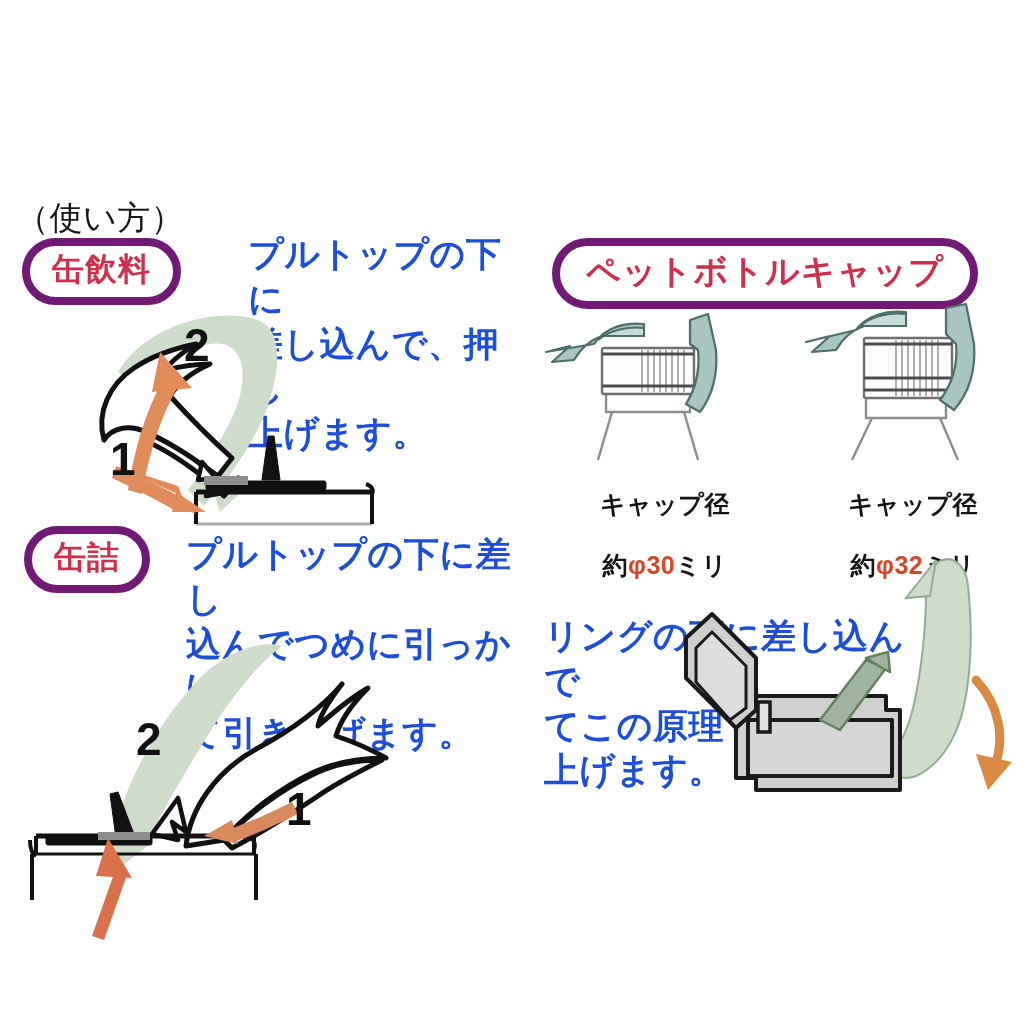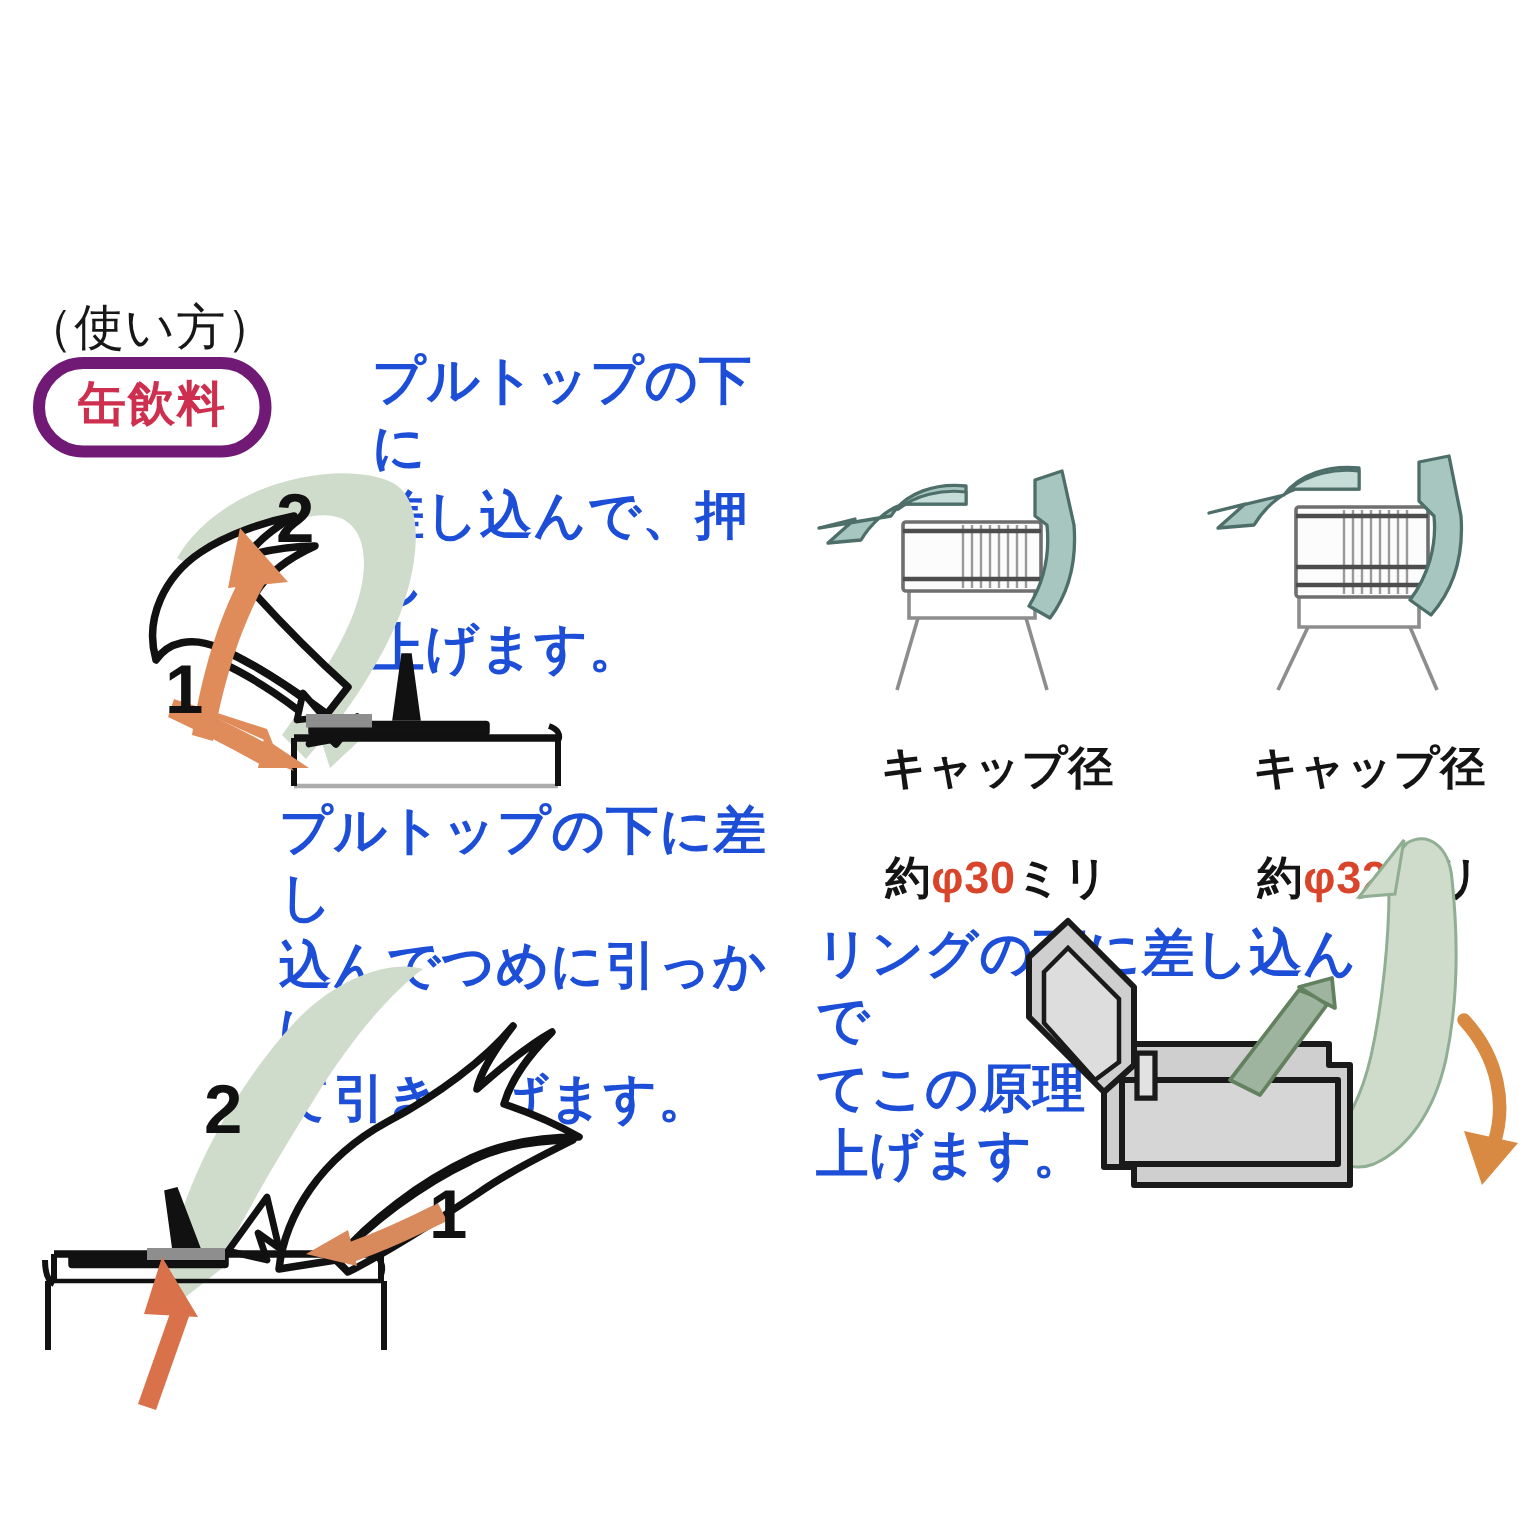--- a/index.html
+++ b/index.html
@@ -46,21 +46,21 @@
 
   .body-text {
     font-size: 35px;
     line-height: 1.28;
     font-weight: 700;
     color: #1d4ed8;
     white-space: pre-line;
     letter-spacing: 0.5px;
   }
   .cap-label {
-    font-size: 30px;
+    font-size: 25px;
     line-height: 1.22;
     font-weight: 600;
     text-align: center;
     color: #141414;
     white-space: pre-line;
     letter-spacing: 0.5px;
   }
   .cap-label .dim { color: #d8452a; font-weight: 700; }
 
   .step-num {
@@ -135,20 +135,23 @@
         <path d="M128 190 C136 140 150 100 168 72 L182 80
                  C164 108 150 148 142 194 Z"></path>
         <path d="M160 52 L192 88 L152 92 Z"></path>
       </g>
     </svg>
   </div>
 
   <div class="abs step-num" style="left:110px; top:432px;">1</div>
   <div class="abs step-num" style="left:184px; top:318px;">2</div>
 
+  <div class="abs" style="left:24px; top:526px;">
+    <span class="pill small">缶詰</span>
+  </div>
 
   <div class="abs body-text" style="left:186px; top:532px; width:330px;">プルトップの下に差し
 込んでつめに引っかけ
 て引き上げます。</div>
 
   <div class="abs" style="left:0px; top:640px; width:440px; height:270px;">
     <svg width="440" height="270" viewBox="0 0 440 270">
 
       <path d="M112 206 C118 160 150 92 196 42 C226 10 262 0 282 6
                C258 24 232 56 210 92 C184 134 158 178 146 206 Z" fill="#cfdccb"></path>
@@ -191,20 +194,23 @@
       <g fill="#d9714a">
         <path d="M92 296 L116 228 L128 232 L104 300 Z"></path>
         <path d="M108 198 L132 238 L96 236 Z"></path>
       </g>
     </svg>
   </div>
 
   <div class="abs step-num" style="left:286px; top:782px;">1</div>
   <div class="abs step-num" style="left:136px; top:712px;">2</div>
 
+  <div class="abs" style="left:552px; top:238px;">
+    <span class="pill wide">ペットボトルキャップ</span>
+  </div>
 
   <div class="abs" style="left:540px; top:300px; width:230px; height:160px;">
     <svg width="230" height="160" viewBox="0 0 230 160">
 
       <g fill="#ffffff" stroke="#8d8d8d" stroke-width="2.4">
         <path d="M66 92 L150 92 L150 112 L66 112 Z"></path>
         <path d="M72 112 L58 160 M144 112 L158 160"></path>
       </g>
 
       <g fill="#fcfcfc" stroke="#6f6f6f" stroke-width="2.4">

